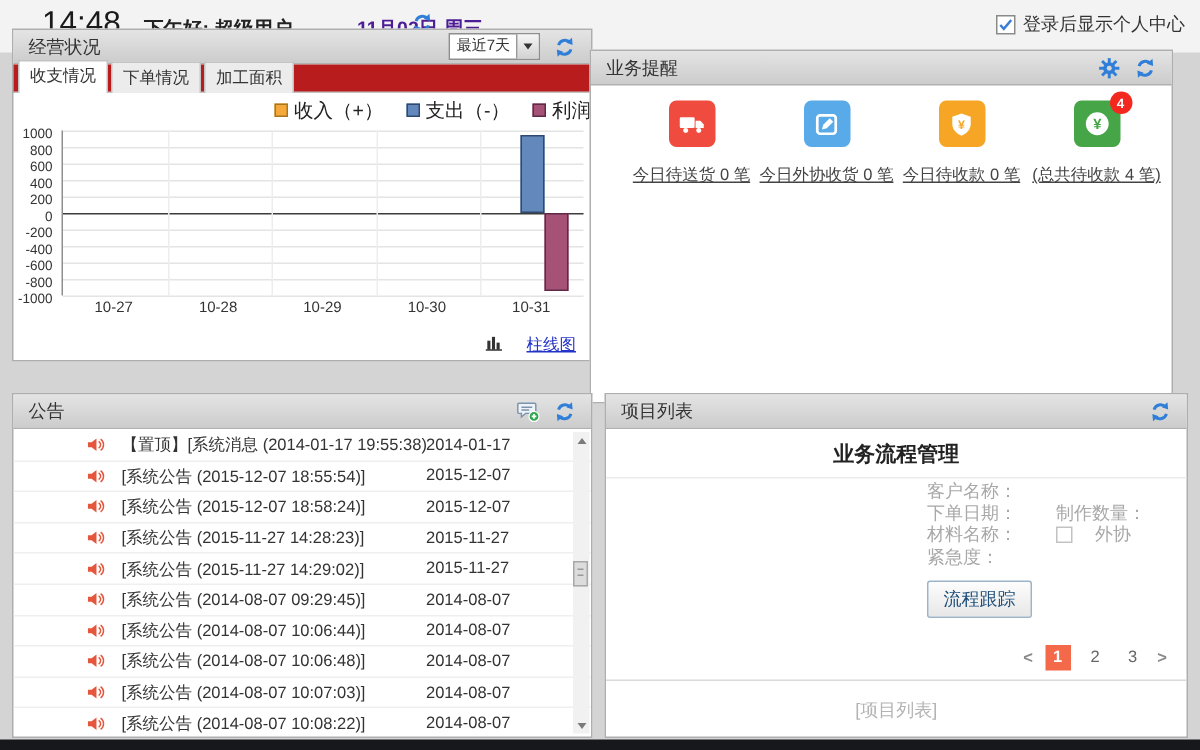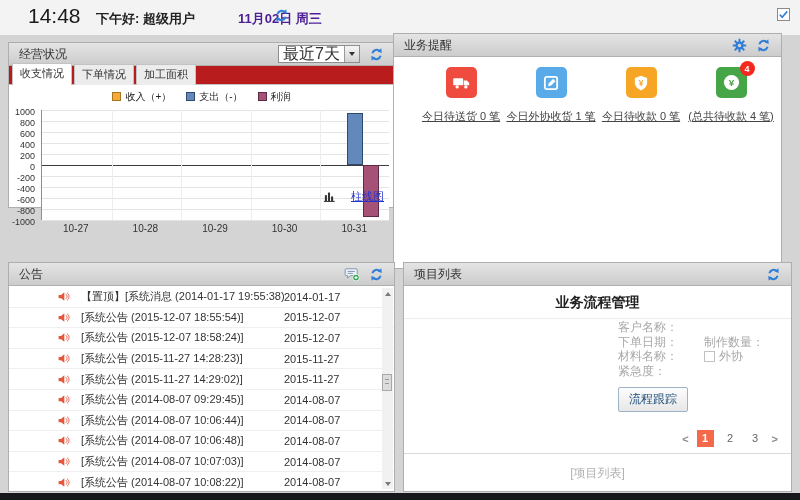--- a/index.html
+++ b/index.html
@@ -11,34 +11,34 @@
   
   .topbar { position:absolute; left:0; top:0; width:800px; height:35px; background:#f3f3f3; }
   .tb-time { position:absolute; left:28px; top:4px; font-size:21px; color:#1a1a1a; }
   .tb-greet { position:absolute; left:96px; top:10px; font-size:13px; font-weight:bold; color:#222; }
   .tb-date { position:absolute; left:198px; top:10px; font-size:13px; font-weight:bold; color:#4c1d95;margin-left:40px; }
   .tb-refresh { position:absolute; left:274px; top:8px; cursor:pointer; }
   .tb-pc { position:absolute; right:10px; top:8px; display:flex; align-items:center; gap:5px; font-size:12px; color:#333; }
   .cbx { width:13px; height:13px; background:#fff; border:1px solid #8a8a8a; display:inline-flex; align-items:center; justify-content:center; }
   
   .panel { position:absolute; background:#fff; border:1px solid #aeaeae; }
-  #panel-status      { left:8px;   top:42px;  width:387px; height:166px; }
+  #panel-status      { left:8px;   top:19px;  width:387px; height:222px; }
   #panel-reminders   { left:393px; top:33px;  width:389px; height:236px; }
   #panel-ann         { left:8px;   top:262px; width:387px; height:230px; }
   #panel-proj        { left:403px; top:262px; width:389px; height:230px; }
   .phead { height:23px; background:linear-gradient(#e4e4e4,#cccccc); border-bottom:1px solid #b0b0b0;
            display:flex; align-items:center; padding:0 10px; font-size:12px; color:#333; }
   .phead .acts { margin-left:auto; display:flex; align-items:center; gap:9px; }
   .icon-btn { display:inline-flex; cursor:pointer; }
   
   .tabs { display:flex; align-items:flex-end; height:19px; background:#b91c1c; border-bottom:1px solid #c3c3c3; padding-left:3px; }
   .tab { font-size:11px; padding:2px 7px 3px; border:1px solid #c3c3c3; border-bottom:none; margin-right:2px;
          background:#ececec; color:#333; position:relative; top:1px; cursor:pointer; white-space:nowrap; }
   .tab.active { background:#fff; padding-bottom:4px; }
-  .legend { display:flex; justify-content:center; align-items:center; gap:15px; height:23px; font-size:10px; color:#222; }
+  .legend { display:flex; justify-content:flex-end; align-items:center; gap:15px; height:23px; font-size:13px; color:#222; }
   .lg-item { display:flex; align-items:center; gap:4px; }
   .lg-sw { width:9px; height:9px; border:1px solid #777; display:inline-block; }
   .chart-wrap { position:relative; height:132px; }
   .ylabels { position:absolute; left:0; top:2px; width:29px; height:110px; }
   .ylab { position:absolute; right:3px; font-size:9px; color:#333; line-height:9px;margin-left:20px; }
   #plot { position:absolute; left:32px; top:2px; width:348px; height:110px; border-left:1px solid #8f8f8f; background:#fff; }
   .gl { position:absolute; left:0; right:0; height:1px; background:#e4e4e4; }
   .gl.zero { background:#3c3c3c; }
   .vl { position:absolute; top:0; bottom:0; width:1px; background:#ededed; }
   .bar { position:absolute; width:16px; border:1px solid; }
@@ -65,21 +65,21 @@
   .tri-up { width:0; height:0; border-left:3px solid transparent; border-right:3px solid transparent; border-bottom:4px solid #7a7a7a; }
   .tri-dn { width:0; height:0; border-left:3px solid transparent; border-right:3px solid transparent; border-top:4px solid #7a7a7a; }
   .sb-thumb { position:absolute; left:0; top:43%; width:10px; height:17px; background:#dcdcdc; border:1px solid #a8a8a8; cursor:grab; }
   .sb-thumb::after { content:""; display:block; margin:4px 2px; border-top:1px solid #999; border-bottom:1px solid #999; height:3px; }
   
   .proj-body { position:absolute; left:0; top:24px; right:0; bottom:0; }
   .proj-title { text-align:center; font-size:14px; font-weight:bold; color:#222; padding:7px 0 6px; border-bottom:1px solid #ececec; }
   .proj-form { position:absolute; left:214px; top:33px; font-size:12px; color:#a8a8a8; }
   .pf-row { position:relative; height:14.6px; line-height:14.6px; white-space:nowrap; }
   .pf-col2 { position:absolute; left:86px; top:0; }
-  .pf-check { display:inline-flex; align-items:center; gap:4px; }
+  .pf-check { display:inline-flex; align-items:center; gap:15px; }
   .cbx-sm { width:11px; height:11px; border:1px solid #c2c2c2; background:#fff; display:inline-block; }
   .track-btn { margin-top:9px; font-size:12px; color:#1f4e79; background:linear-gradient(#fdfdfd,#e7e7e7);
                border:1px solid #9db4c8; border-radius:2px; padding:3px 10px; cursor:pointer; }
   .pagination { position:absolute; right:13px; top:143px; display:flex; align-items:center; gap:8px; font-size:11px; color:#8a8a8a; }
   .pg-nav { cursor:pointer; font-weight:bold; }
   .pg { min-width:17px; height:17px; line-height:17px; text-align:center; color:#666; cursor:pointer; }
   .pg.active { background:#f4694a; color:#fff; font-weight:bold; }
   .proj-div { position:absolute; left:0; right:0; top:166px; border-top:1px solid #dadada; }
   .proj-foot { position:absolute; left:0; right:0; top:178px; text-align:center; font-size:12px; color:#b3b3b3; }
   
@@ -99,29 +99,30 @@
     <path d="M15.5 11.8A6 6 0 0 1 5.4 14.4" fill="none" stroke="#2f7ed8" stroke-width="2.6"></path>
     <polygon points="3.6,18.4 3.0,12.0 8.6,14.0" fill="#2f7ed8"></polygon>
   </svg>
 </span>
   <span class="tb-pc">
     <span class="cbx">
   <svg width="11" height="11" viewBox="0 0 12 12">
     <path d="M2 6.2l2.6 2.8L10 2.6" fill="none" stroke="#3b7fd4" stroke-width="1.8"></path>
   </svg>
 </span>
+    <span>登录后显示个人中心</span>
   </span>
 </div>
 
 <div class="panel" id="panel-status">
   <div class="phead">
     <span class="title">经营状况</span>
     <span class="acts">
       <span style="display:inline-flex; height:18px; border:1px solid #8e8e8e; background:#fff; cursor:pointer;">
-        <span style="font-size:16px; line-height:16px; padding:0 4px; min-width:42px;">最近7天</span>
+        <span style="font-size:10px; line-height:16px; padding:0 4px; min-width:42px;">最近7天</span>
         <span style="width:15px; background:linear-gradient(#f5f5f5,#d2d2d2); border-left:1px solid #999; display:flex; align-items:center; justify-content:center;">
           <span style="width:0;height:0;border-left:3.5px solid transparent;border-right:3.5px solid transparent;border-top:4.5px solid #333;"></span>
         </span>
       </span>
       <span class="icon-btn">
   <svg width="15" height="15" viewBox="0 0 20 20">
     <path d="M4.5 8.2A6 6 0 0 1 14.6 5.6" fill="none" stroke="#2f7ed8" stroke-width="2.6"></path>
     <polygon points="16.4,1.6 17.0,8.0 11.4,6.0" fill="#2f7ed8"></polygon>
     <path d="M15.5 11.8A6 6 0 0 1 5.4 14.4" fill="none" stroke="#2f7ed8" stroke-width="2.6"></path>
     <polygon points="3.6,18.4 3.0,12.0 8.6,14.0" fill="#2f7ed8"></polygon>
@@ -246,21 +247,21 @@
 </div>
         <div class="rem-label">今日待送货 0 笔</div>
       </div>
       <div class="rem-item">
         <div class="rem-icon" style="background: rgb(88, 170, 232);">
   <svg width="18" height="18" viewBox="0 0 24 24">
     <rect x="3.8" y="3.8" width="16.4" height="16.4" rx="2.5" fill="none" stroke="#fff" stroke-width="2.4"></rect>
     <path d="M8 16.4l1.1-4.2 5.8-5.8 3.1 3.1-5.8 5.8z" fill="#fff"></path>
   </svg>
 </div>
-        <div class="rem-label">今日外协收货 1 笔</div>
+        <div class="rem-label">今日外协收货 0 笔</div>
       </div>
       <div class="rem-item">
         <div class="rem-icon" style="background: rgb(246, 165, 36);">
   <svg width="18" height="18" viewBox="0 0 24 24">
     <path d="M12 2.2l8.2 3v6.2c0 5-3.6 8.6-8.2 10.6-4.6-2-8.2-5.6-8.2-10.6V5.2z" fill="#fff"></path>
     <text x="12" y="15.8" text-anchor="middle" font-size="11" font-weight="bold" fill="#f6a524" font-family="'Liberation Sans',sans-serif">¥</text>
   </svg>
 </div>
         <div class="rem-label">今日待收款 0 笔</div>
       </div>

